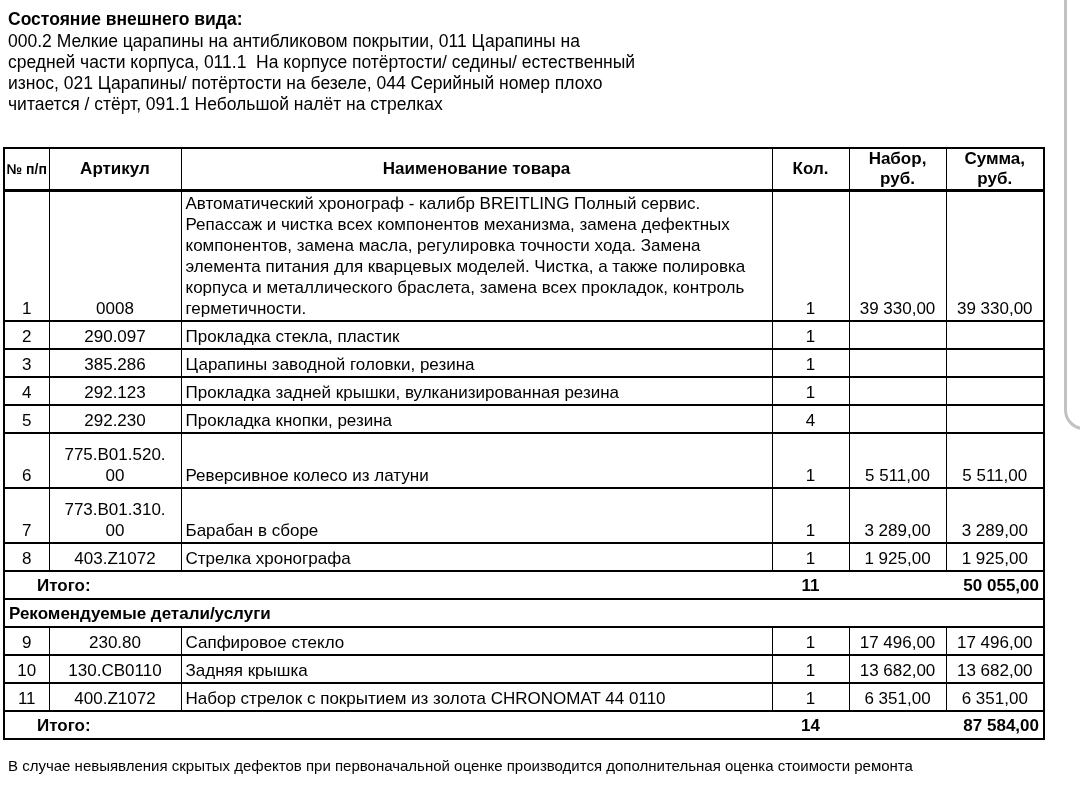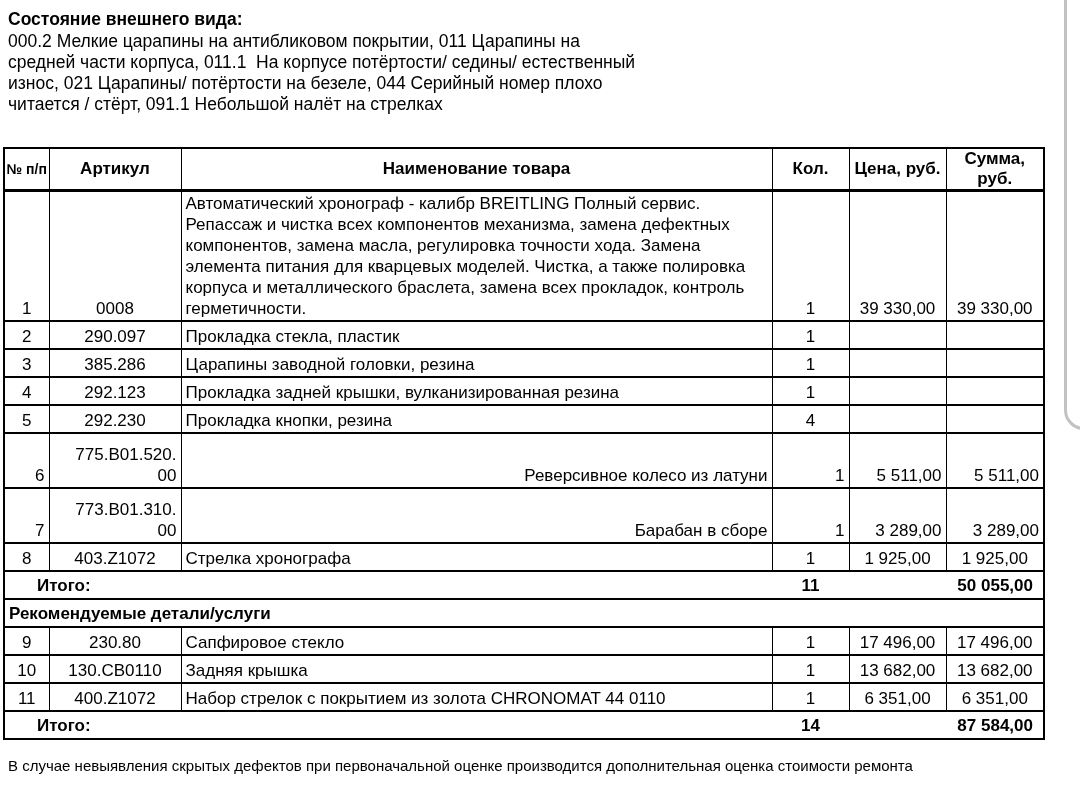--- a/index.html
+++ b/index.html
@@ -23,35 +23,35 @@
     border-top:2px solid #000; border-bottom:2px solid #000;
     padding:1px 4px; overflow:hidden;
   }
   .items thead th {
     font-weight:bold; height:29px; text-align:center;
     vertical-align:middle; border-bottom:3px solid #000; padding:0 1px;
   }
   .items thead th.h-num { font-size:14px; }
   .items tbody td { vertical-align:bottom; line-height:21px; }
   tr.r-std  td { height:24px; }
-  tr.r-2line td { height:51px;text-align:right; }
+  tr.r-2line td { height:51px; }
   .c-num  { text-align:center; }
   .c-art  { text-align:center; white-space:pre-line; }
   .c-name { text-align:left; padding-left:5px;margin-left:15px; }
   .c-qty  { text-align:center; }
   .c-price{ text-align:center; }
   .c-sum  { text-align:center; }
 
   tr.totals td {
     border-left:none; border-right:none; font-weight:bold;
     height:24px; vertical-align:middle;
   }
   tr.totals .t-label { text-align:left;padding-left:32px; }
   tr.totals .t-qty   { text-align:center; }
-  tr.totals .t-sum   { text-align:right; padding-right:10px; }
+  tr.totals .t-sum   { text-align:right; padding-right:4px; }
   tr.section-row td {
     border-left:none; border-right:none; font-weight:bold;
     height:24px; vertical-align:middle; text-align:left;
   }
 
   .doc-note { font-size:15px; margin-top:16px; line-height:19px; }
   .doc-total { font-size:15px; margin-top:24px; line-height:22px; white-space:pre-wrap; width:1010px; }
 
   .scrollbar-thumb {
     position:absolute; left:1064px; top:-34px;
@@ -81,21 +81,21 @@
       <col style="width:77px">
         <col style="width:97px">
         <col style="width:98px">
     </colgroup>
     <thead>
       <tr>
         <th class="h-num">№ п/п</th>
         <th>Артикул</th>
         <th>Наименование товара</th>
         <th>Кол.</th>
-        <th>Цена, руб.</th>
+        <th>Набор, руб.</th>
         <th>Сумма, руб.</th>
       </tr>
     </thead>
     <tbody>
       <tr class="r-tall">
         <td class="c-num">1</td>
         <td class="c-art">0008</td>
         <td class="c-name">Автоматический хронограф - калибр BREITLING Полный сервис. Репассаж и чистка всех компонентов механизма, замена дефектных компонентов, замена масла, регулировка точности хода. Замена элемента питания для кварцевых моделей. Чистка, а также полировка корпуса и металлического браслета, замена всех прокладок, контроль герметичности.</td>
         <td class="c-qty">1</td>
         <td class="c-price">39 330,00</td>

